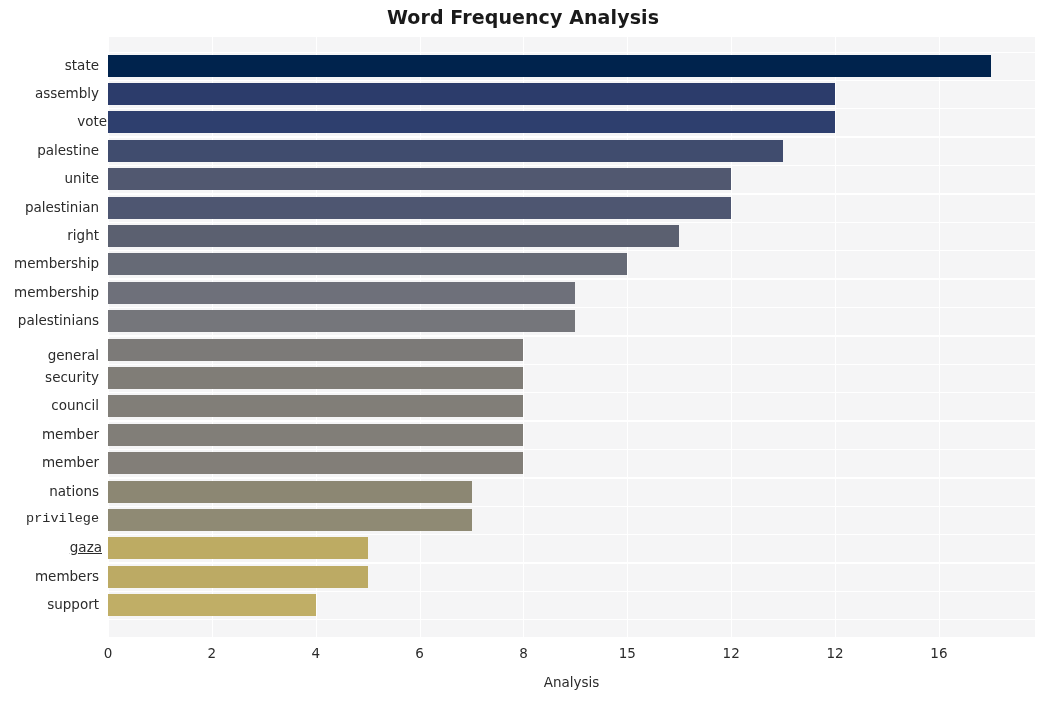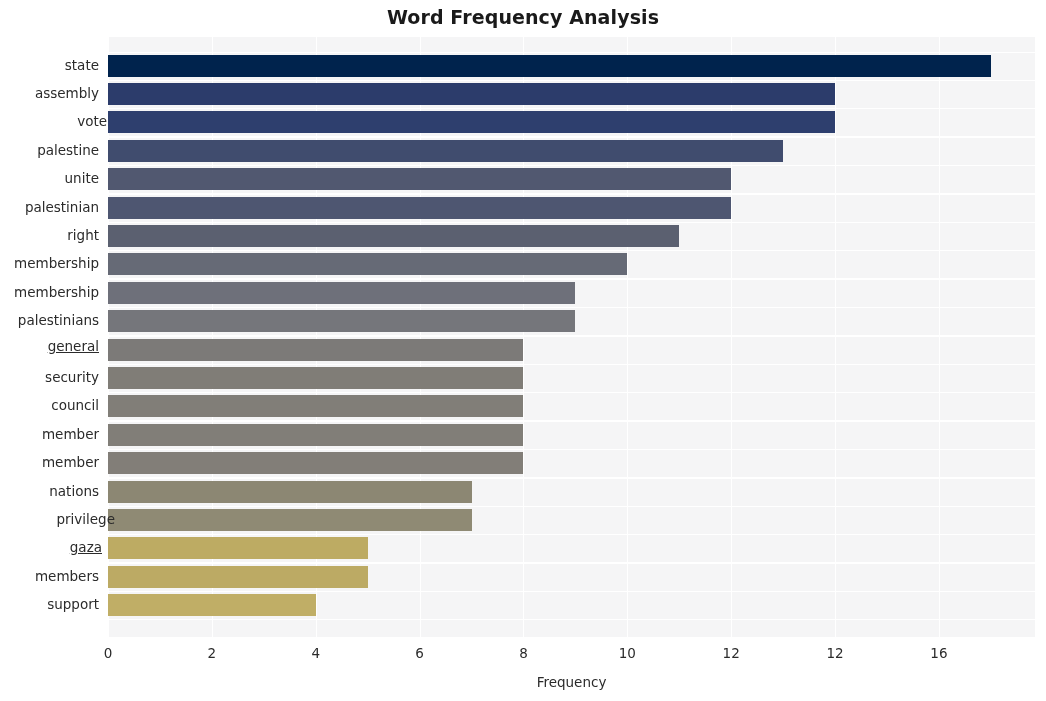--- a/index.html
+++ b/index.html
@@ -199,39 +199,39 @@
       <div class="ylabel" style="top: 19.6053px; left: 0px; width: 99px; text-align: right;">state</div>
       <div class="ylabel" style="top: 48.0009px; left: 0px; width: 99px;">assembly</div>
       <div class="ylabel" style="top: 76.3966px; left: 0px; width: 99px; margin-left: 8px;">vote</div>
       <div class="ylabel" style="top: 104.792px; left: 0px; width: 99px; text-align: right;">palestine</div>
       <div class="ylabel" style="top: 133.188px; left: 0px; width: 99px;">unite</div>
       <div class="ylabel" style="top: 161.584px; left: 0px; width: 99px;">palestinian</div>
       <div class="ylabel" style="top: 189.979px; left: 0px; width: 99px;">right</div>
       <div class="ylabel" style="top: 218.375px; left: 0px; width: 99px;">membership</div>
       <div class="ylabel" style="top: 246.77px; left: 0px; width: 99px;">membership</div>
       <div class="ylabel" style="top: 275.166px; left: 0px; width: 99px;">palestinians</div>
-      <div class="ylabel" style="top: 301px; left: 0px; width: 99px; text-decoration: underline;">general</div>
+      <div class="ylabel" style="top: 310px; left: 0px; width: 99px;">general</div>
       <div class="ylabel" style="top: 331.957px; left: 0px; width: 99px;">security</div>
       <div class="ylabel" style="top: 360.353px; left: 0px; width: 99px;">council</div>
       <div class="ylabel" style="top: 388.749px; left: 0px; width: 99px;">member</div>
       <div class="ylabel" style="top: 417.144px; left: 0px; width: 99px;">member</div>
       <div class="ylabel" style="top: 445.54px; left: 0px; width: 99px;">nations</div>
-      <div class="ylabel" style="top: 473.936px; left: 16px; width: 99px;">privilege</div>
+      <div class="ylabel" style="top: 473.936px; left: 0px; width: 99px; font-family: Liberation Mono, monospace;">privilege</div>
       <div class="ylabel" style="top: 502.331px; left: 3px; width: 99px; text-decoration: underline;">gaza</div>
       <div class="ylabel" style="top: 530.727px; left: 0px; width: 99px;">members</div>
       <div class="ylabel" style="top: 559.123px; left: 0px; width: 99px;">support</div>
     </div>
 
   <div id="xlabels">
       <div class="xlabel" style="left: 108px;">0</div>
       <div class="xlabel" style="left: 211.866px;">2</div>
       <div class="xlabel" style="left: 315.731px;">4</div>
       <div class="xlabel" style="left: 419.597px;">6</div>
       <div class="xlabel" style="left: 523.462px;">8</div>
-      <div class="xlabel" style="left: 627.328px;">10</div>
+      <div class="xlabel" style="left: 627.328px;">15</div>
       <div class="xlabel" style="left: 731.193px;">12</div>
       <div class="xlabel" style="left: 835.059px;">12</div>
       <div class="xlabel" style="left: 938.924px;">16</div>
     </div>
 
-  <div id="xaxis-title">Frequency</div>
+  <div id="xaxis-title">Analysis</div>
 
 </div>
 
 </body></html>

